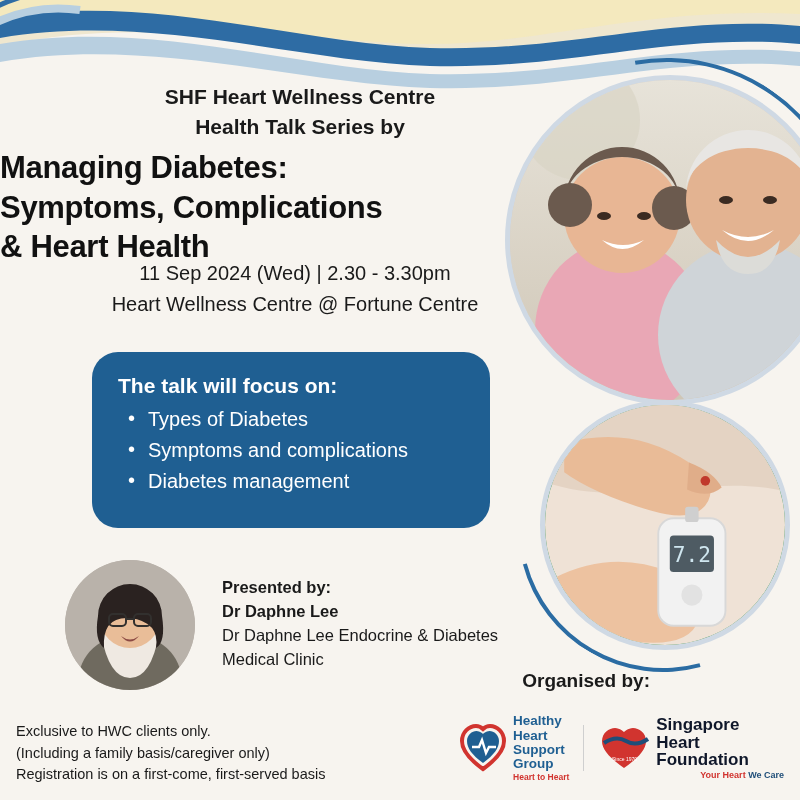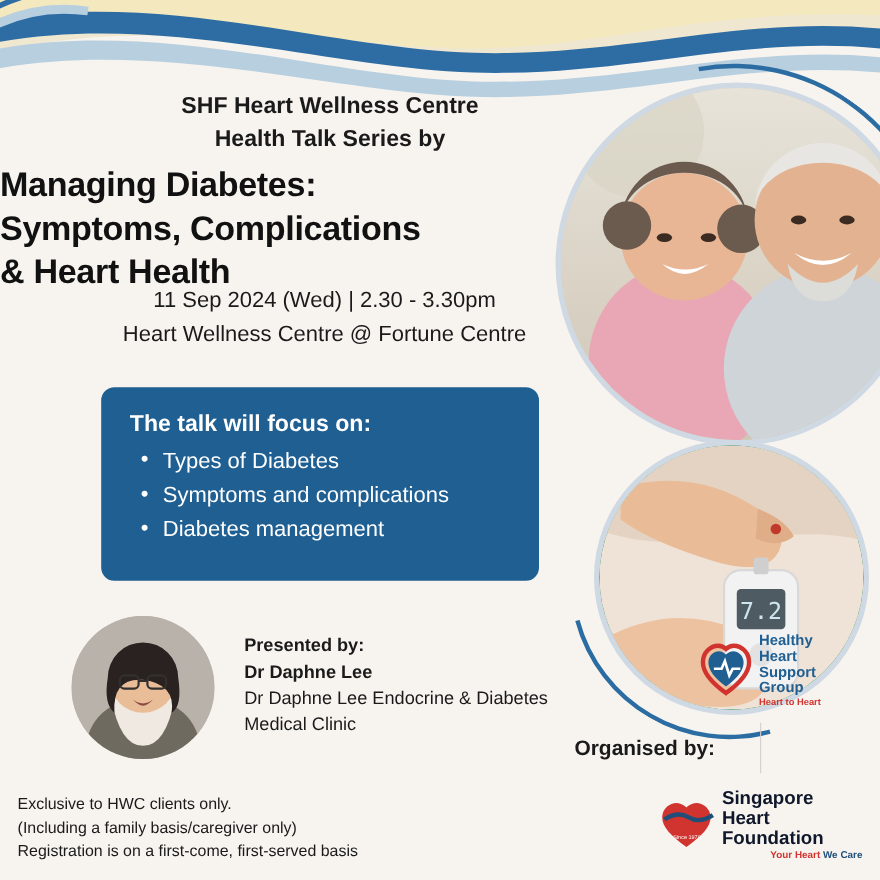--- a/index.html
+++ b/index.html
@@ -68,21 +68,21 @@
     font-size: 20px; color: #1a1a1a;
     line-height: 1.55;
   }
 
   
   .focus-box {
     position: absolute;
     top: 352px; left: 92px;
     width: 398px; height: 176px;
     background: #1f5f92;
-    border-radius: 12px;
+    border-radius: 26px;
     padding: 22px 26px 0 26px;
     color: #fff;
   }
   .focus-title { font-size: 21px; font-weight: bold; margin-bottom: 6px; }
   .focus-list { list-style: none; }
   .focus-list li {
     position: relative;
     font-size: 20px;
     line-height: 1.55;
     padding-left: 30px;
@@ -124,21 +124,21 @@
 
   
   .organised {
     position: absolute;
     right: 150px; bottom: 108px;
     font-size: 19px; font-weight: bold; color: #1a1a1a;
   }
   .logos {
     position: absolute;
     right: 16px; bottom: 18px;
-    display: flex; align-items: center; gap: 14px; flex-direction: column;
+    display: flex; align-items: center; gap: 14px;
   }
   .logo { display: flex; align-items: center; gap: 6px; }
   .logo-text { line-height: 1.05; }
   .hhsg-text { color: #1f5f92; font-weight: bold; font-size: 13.5px; }
   .hhsg-sub { color: #d1342f; font-size: 8.5px; font-weight: bold; margin-top: 2px; }
   .shf-text { color: #0f172a; font-weight: bold; font-size: 17px; }
   .shf-sub { font-size: 9px; font-weight: bold; margin-top: 2px; }
   .shf-sub .a { color: #d1342f; margin-left: 44px; }
   .shf-sub .b { color: #1f4e79; }
   .divider-v {

